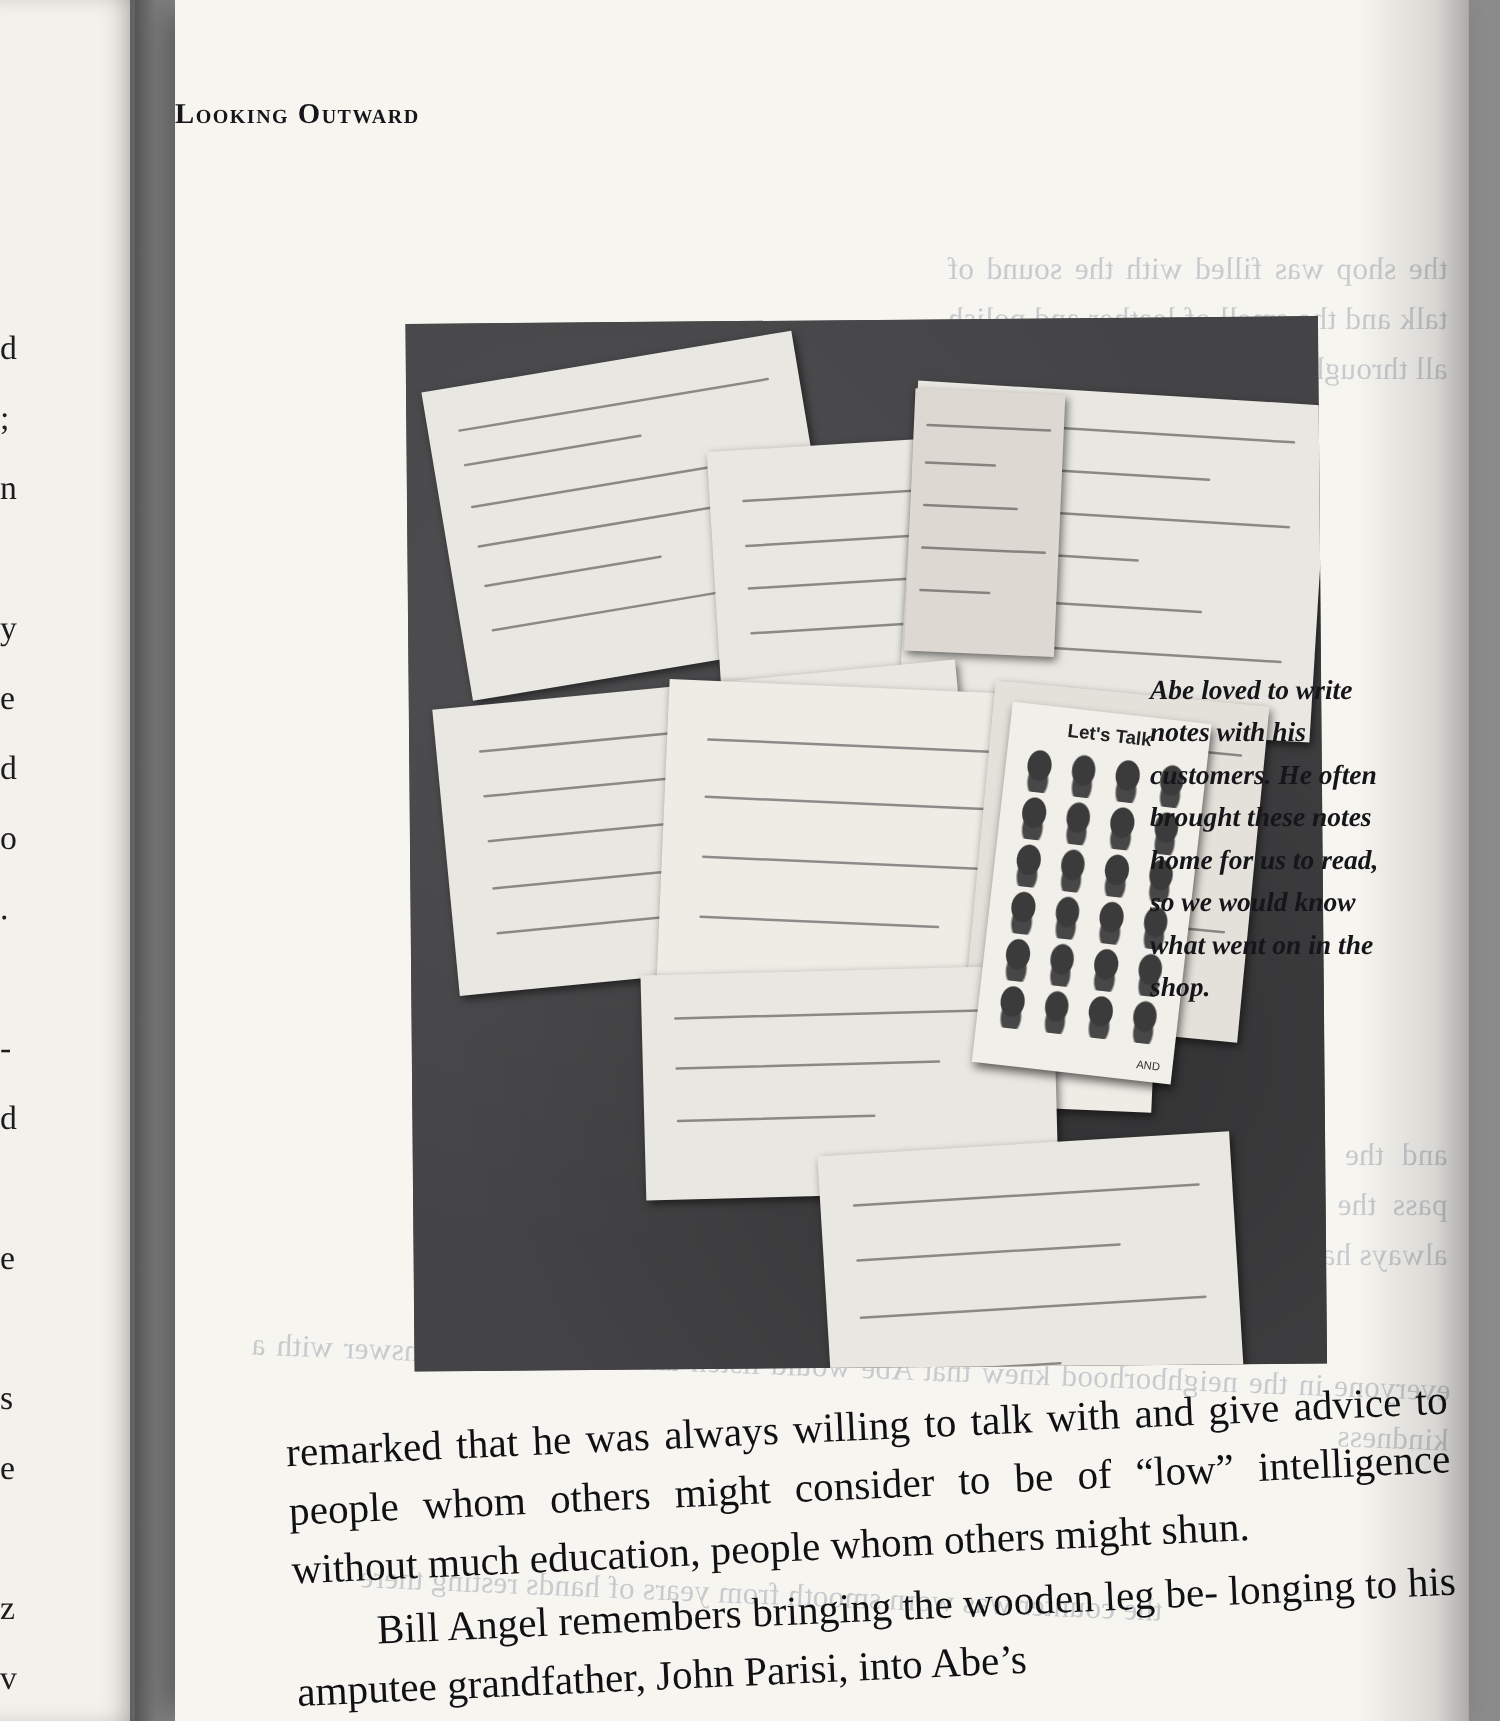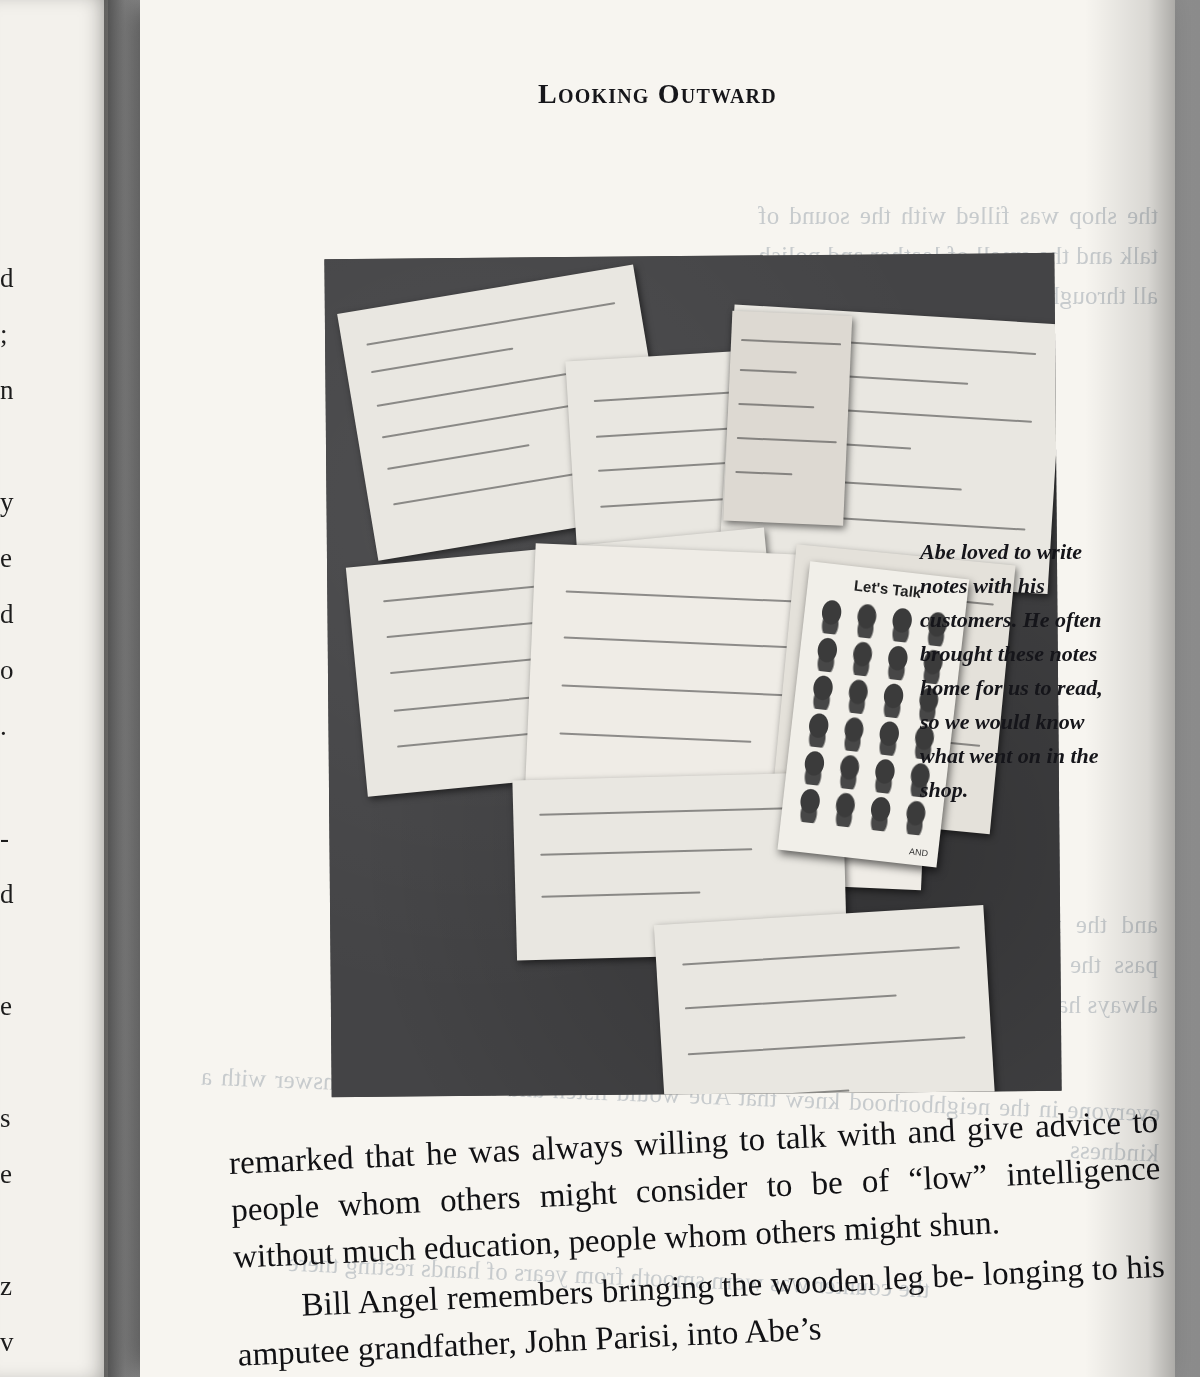--- a/index.html
+++ b/index.html
@@ -64,23 +64,23 @@
     width: 90px; height: 100%;
     background: linear-gradient(90deg, rgba(0,0,0,0) 0%, rgba(0,0,0,0.12) 70%, rgba(0,0,0,0.30) 100%);
     pointer-events: none;
   }
 
   
   .running-head {
     position: absolute;
     left: 0; top: 78px;
     width: 1035px;
-    text-align: center;
-    font-family: "Liberation Serif", serif;
-    font-size: 28px;
+    text-align: left;
+    font-family: "Liberation Serif", serif;
+    font-size: 23px;
     letter-spacing: 1.2px;
     color: #16161a;
     font-variant: small-caps;
     font-weight: 600;
   }
 
   
   .ghost {
     position: absolute;
     color: rgba(90,105,125,0.30);

